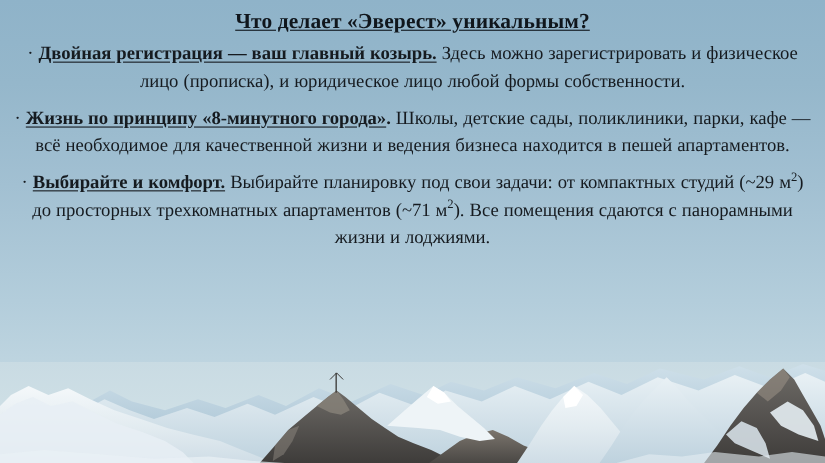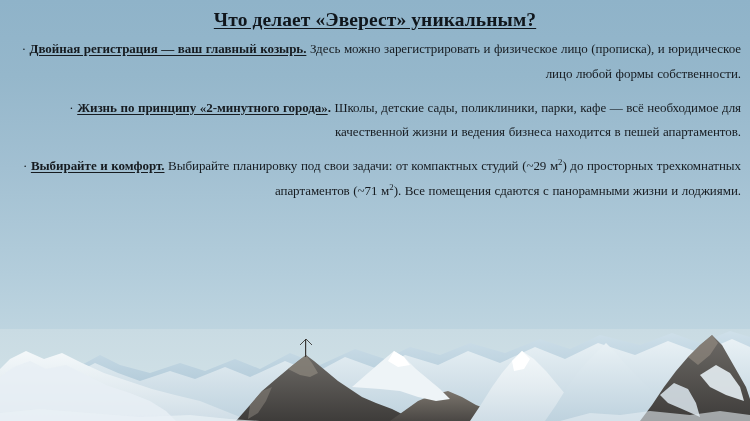--- a/index.html
+++ b/index.html
@@ -63,24 +63,24 @@
     color: #10161c;
     letter-spacing: .1px;
   }
   h1#title .u { text-decoration: underline; text-underline-offset: 2px; }
 
   .body {
     padding: 4px 9px 0 9px;
   }
   p.para {
     margin: 0 0 0 0;
-    font-size: 13px;
+    font-size: 17px;
     line-height: 24.8px;
     color: #161b20;
-    text-align: right;
+    text-align: center;
     letter-spacing: -0.05px;
     word-spacing: .4px;
   }
   p.gap { margin-top: 9px; }
   p.tight { margin-top: 0px; }
 
   .lead {
     font-weight: bold;
     text-decoration: underline;
     text-underline-offset: 1.5px;
@@ -170,20 +170,20 @@
   <div id="content">
 
     <h1 id="title"><span class="u">Что делает «Эверест» уникальным?</span></h1>
 
     <div class="body">
 
       <p class="para tight"><span class="bullet">·</span> <span class="lead">Двойная регистрация — ваш главный козырь.</span><span> Здесь можно зарегистрировать и физическое лицо (прописка), и юридическое лицо любой формы собственности.</span></p>
 
 
 
-      <p class="para gap"><span class="bullet">·</span> <span class="lead">Жизнь по принципу «2-минутного города»</span><span style="font-weight:bold">.</span><span> Школы, детские сады, поликлиники, парки, кафе — всё необходимое для качественной жизни и ведения бизнеса находится в пешей апартаментов.</span></p>
+      <p class="para gap"><span class="bullet">·</span> <span class="lead">Жизнь по принципу «8-минутного города»</span><span style="font-weight:bold">.</span><span> Школы, детские сады, поликлиники, парки, кафе — всё необходимое для качественной жизни и ведения бизнеса находится в пешей апартаментов.</span></p>
 
       <p class="para gap"><span class="bullet">·</span> <span class="lead">Выбирайте и комфорт.</span><span> Выбирайте планировку под свои задачи: от компактных студий (~29 м</span><sup>2</sup><span>) до просторных трехкомнатных апартаментов (~71 м</span><sup>2</sup><span>). Все помещения сдаются с панорамными жизни и лоджиями.</span></p>
 
 
     </div>
   </div>
 </div>
 
 </body></html>

